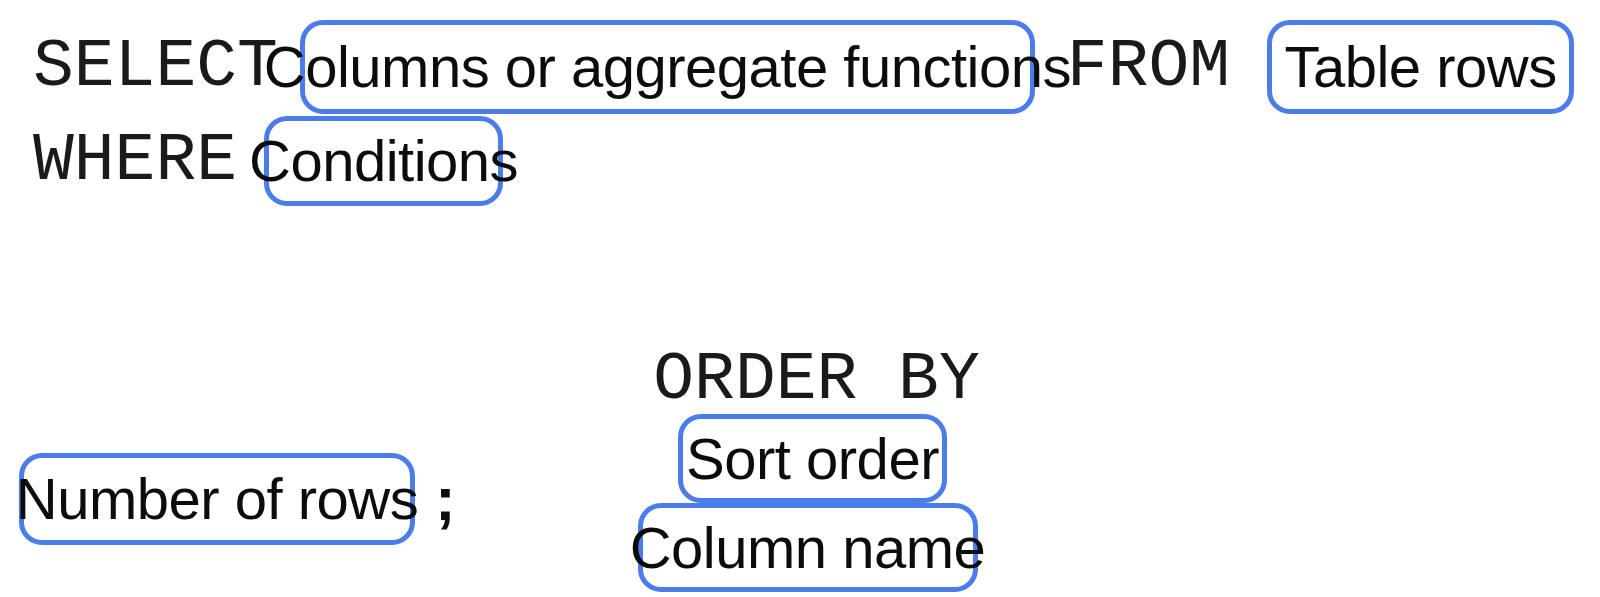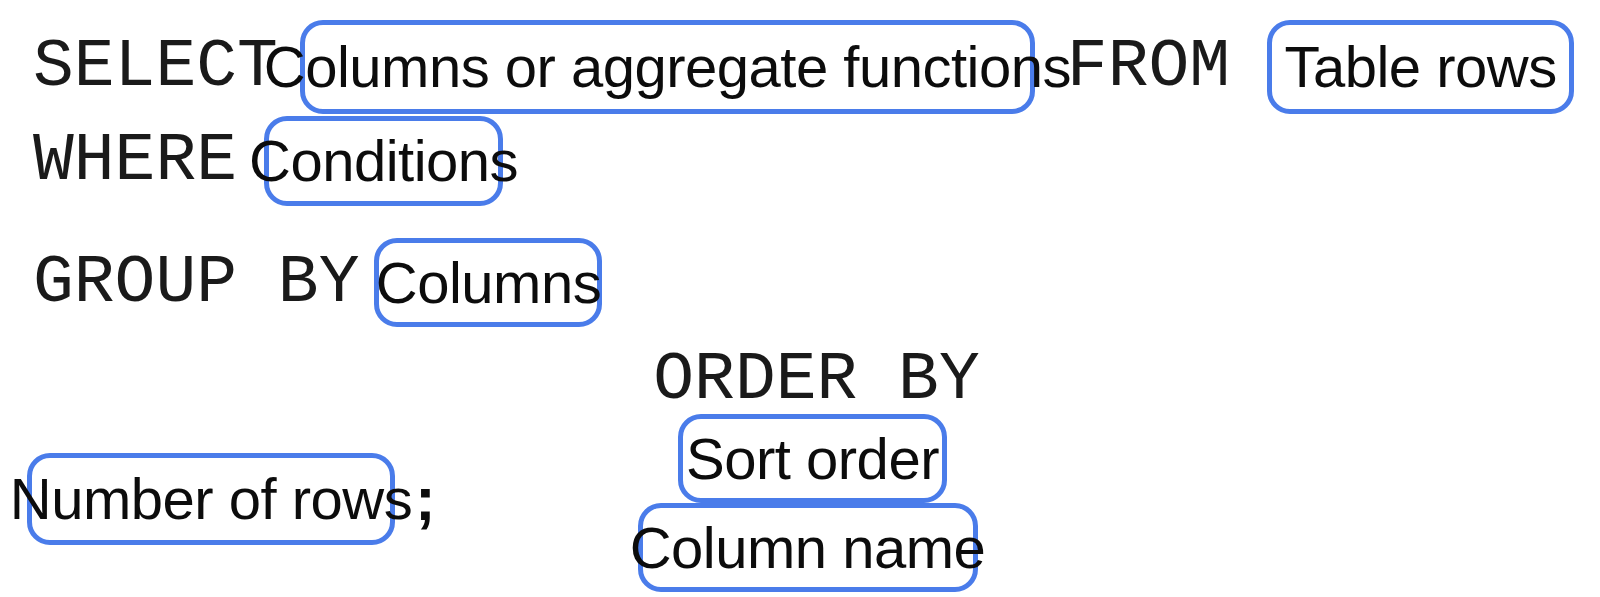--- a/index.html
+++ b/index.html
@@ -80,21 +80,21 @@
   #kw-from          { margin-left: 32px; text-align: right; }
   #slot-table-name  { margin-left: 37px; width: 307px; height: 94px; }
 
   #slot-conditions  { margin-left: 27px; width: 239px; height: 90px; }
 
   #slot-group-cols  { margin-left: 15px; width: 228px; height: 89px; }
 
   #slot-order-col   { margin-left: 15px; width: 340px; height: 89px; }
   #slot-sort-order  { margin-left: 25px; width: 269px; height: 89px; }
 
-  #slot-num-rows    { margin-left: 27px; width: 368px; height: 92px; }
+  #slot-num-rows    { margin-left: 19px; width: 396px; height: 92px; }
   #semicolon        { margin-left: 20px; }
 </style>
 </head>
 <body>
 
 <div id="canvas">
 
   <div class="row" id="row-select">
     <span class="keyword kw-pad-left">SELECT</span>
     <div class="slot" id="slot-columns-agg">
@@ -106,26 +106,20 @@
     </div>
   </div>
 
   <div class="row" id="row-where">
     <span class="keyword kw-pad-left">WHERE</span>
     <div class="slot" id="slot-conditions">
       <span class="slot-label">Conditions</span>
     </div>
   </div>
 
-  <div class="row" id="row-groupby">
-    <span class="keyword kw-pad-left">GROUP BY</span>
-    <div class="slot" id="slot-group-cols">
-      <span class="slot-label">Columns</span>
-    </div>
-  </div>
 
   <div class="row" id="row-orderby">
     <span class="keyword kw-pad-left">ORDER BY</span>
     <div class="slot" id="slot-sort-order">
       <span class="slot-label">Sort order</span>
     </div>
     <div class="slot" id="slot-order-col">
       <span class="slot-label">Column name</span>
     </div>
   </div>

